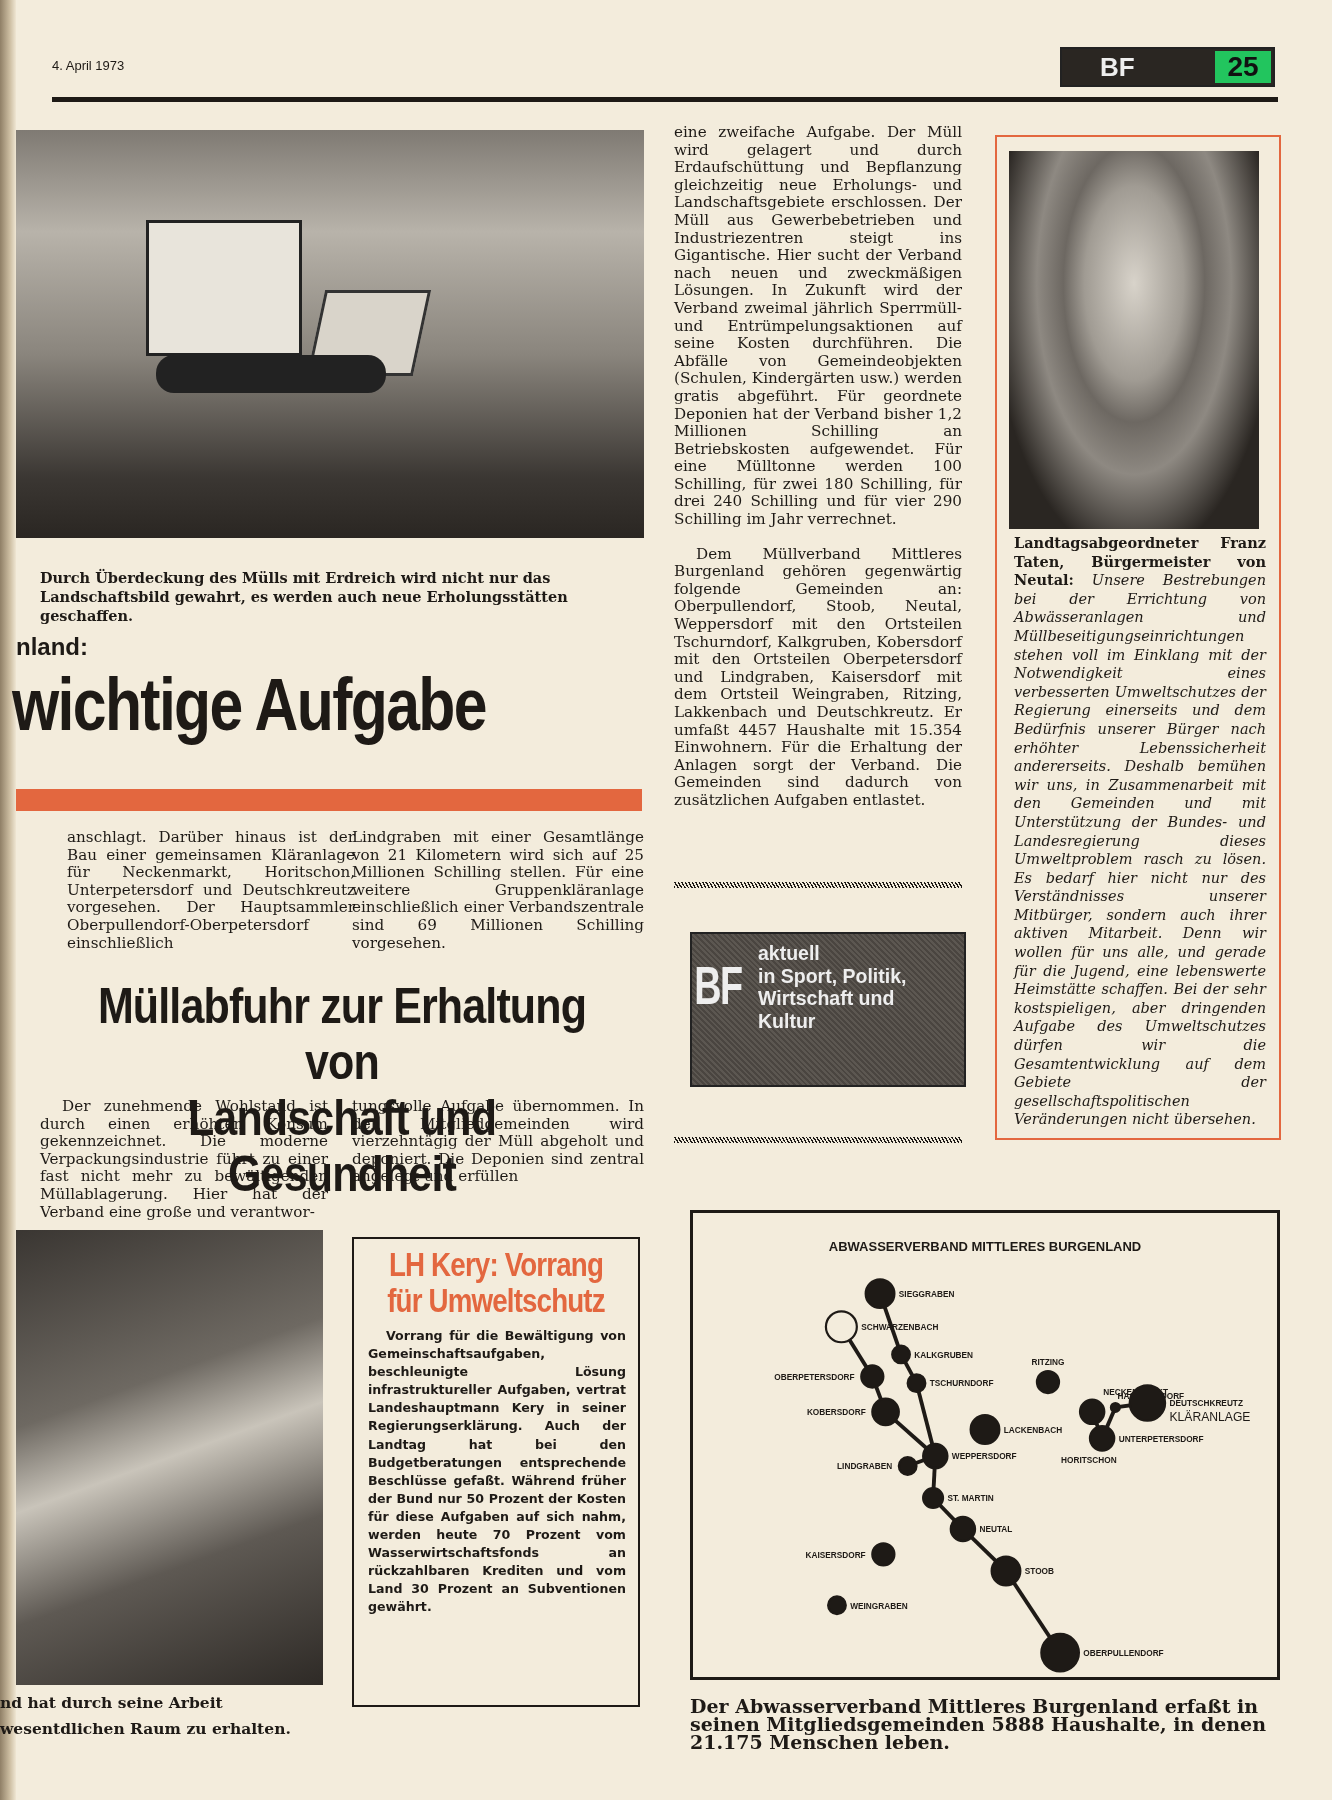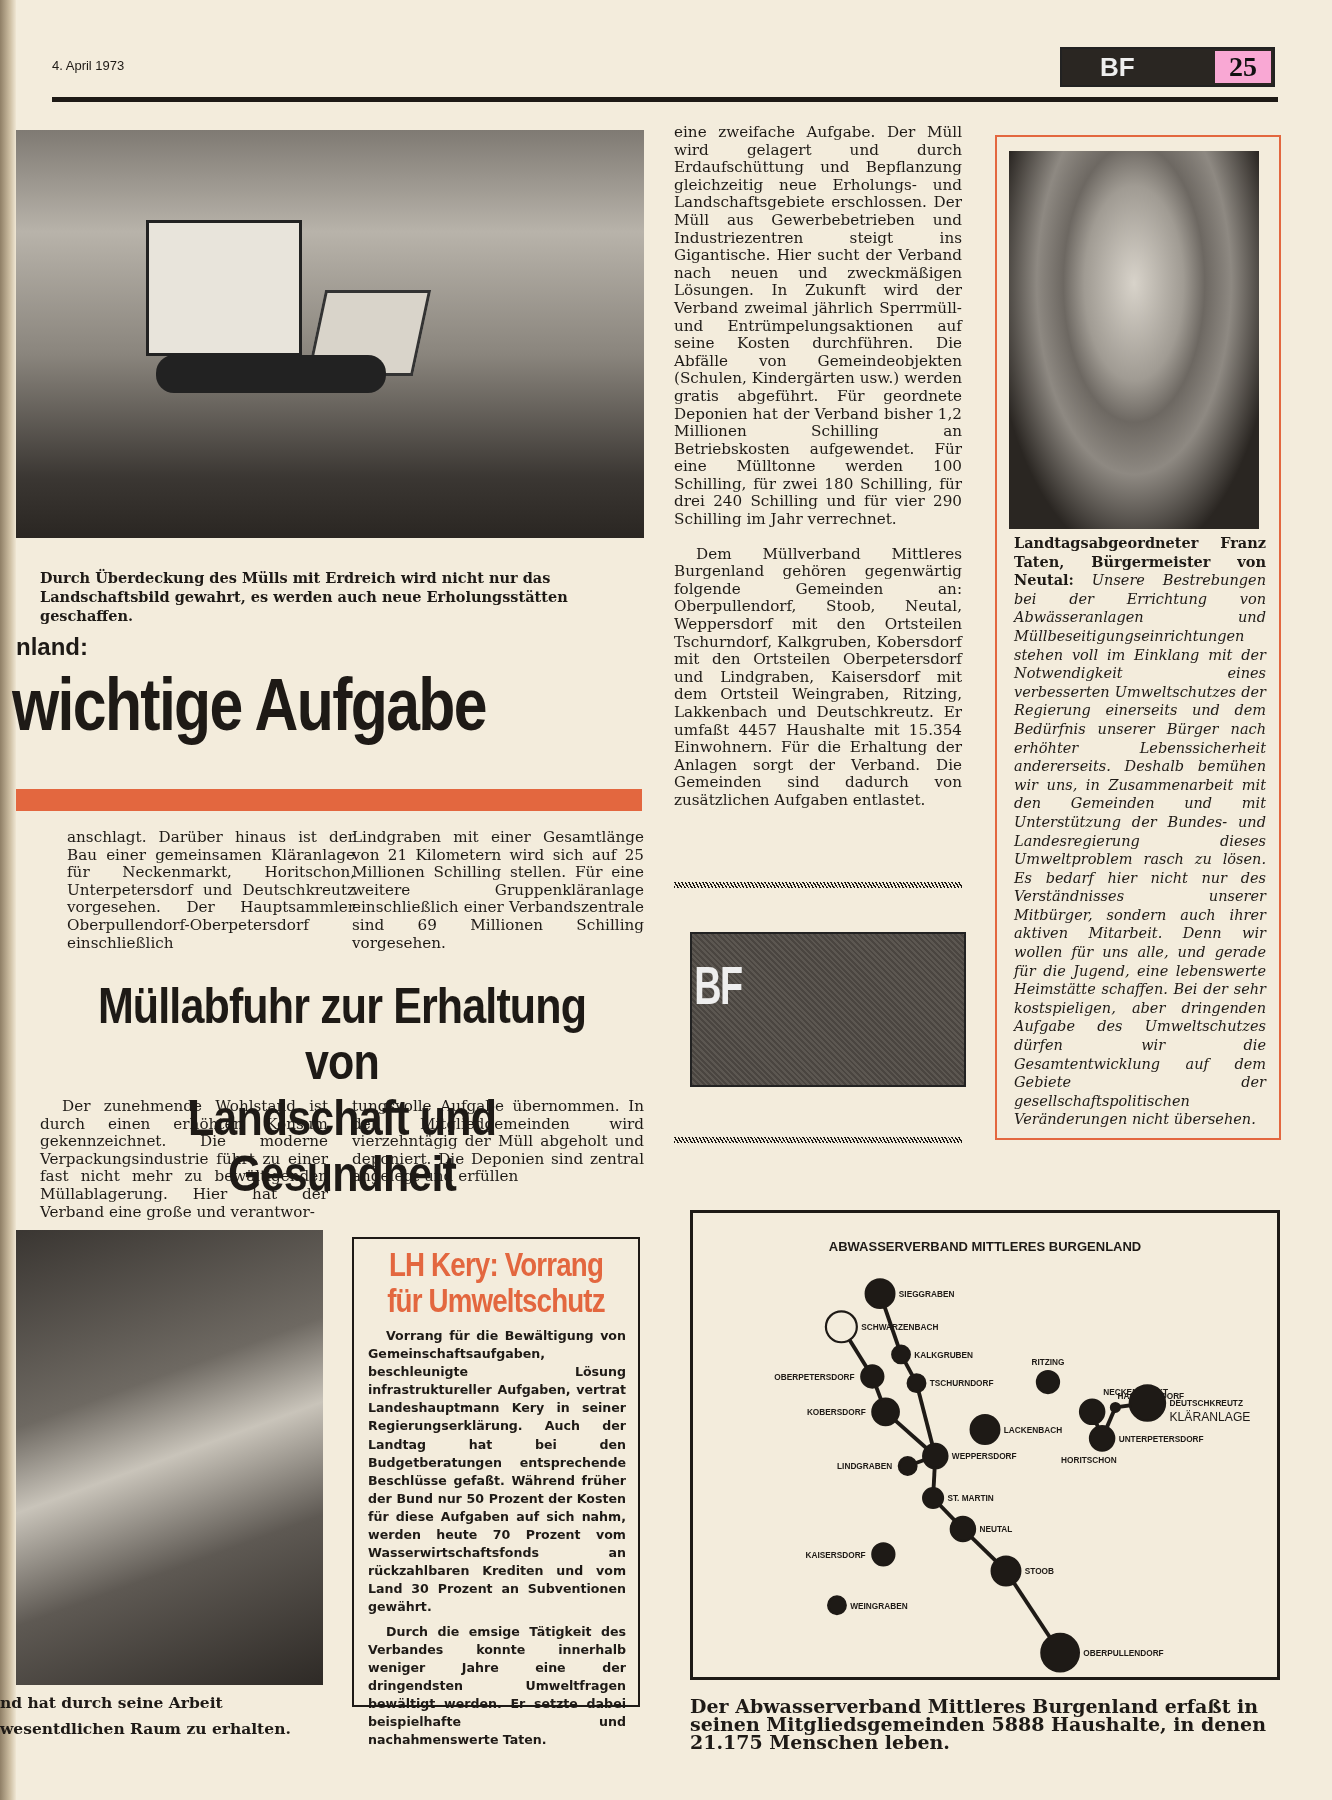--- a/index.html
+++ b/index.html
@@ -7,21 +7,21 @@
     width:1332px; height:1800px; position:relative; overflow:hidden;
     background:#f3ecdc;
     font-family:"DejaVu Serif", serif;
     color:#1e1a16;
   }
   .abs { position:absolute; }
   .binding { left:0; top:0; width:16px; height:1800px; background:linear-gradient(90deg,#8f7f66,#cbbca0 60%,#efe6d3); }
   .header-date { left:52px; top:58px; font-family:"Liberation Sans", sans-serif; font-size:13px; }
   .header-logo { left:1060px; top:47px; width:215px; height:40px; background:#2a2622; border:2px solid #222; box-sizing:border-box; }
   .header-logo .bf { position:absolute; left:38px; top:3px; color:#eee; font-family:"Liberation Sans", sans-serif; font-weight:bold; font-size:26px; }
-  .header-logo .pg { position:absolute; right:2px; top:2px; width:56px; height:32px; background:#f9a8d4; color:#111; font-family:Liberation Serif, serif; font-weight:bold; font-size:28px; text-align:center; line-height:32px; }
+  .header-logo .pg { position:absolute; right:2px; top:2px; width:56px; height:32px; background:#22c55e; color:#111; font-family:Liberation Sans, sans-serif; font-weight:bold; font-size:28px; text-align:center; line-height:32px; }
   .rule { left:52px; top:97px; width:1226px; height:5px; background:#1e1a16; }
   .photo-top { left:16px; top:130px; width:628px; height:408px;
     background:linear-gradient(180deg,#7f7a73 0%,#b8b3aa 25%,#8a857d 55%,#3b3733 85%,#2a2622 100%); }
   .bulldozer-body { left:130px; top:90px; width:150px; height:130px; background:#e8e4db; border:3px solid #222; }
   .bulldozer-track { left:140px; top:225px; width:230px; height:38px; background:#222; border-radius:18px; }
   .bulldozer-bucket { left:300px; top:160px; width:100px; height:80px; background:#d9d4ca; border:3px solid #333; transform:skewX(-12deg); }
 
   .caption-top { left:40px; top:568px; width:604px; font-weight:bold; font-size:14.5px; line-height:19px; }
   .kicker { left:16px; top:633px; font-family:"Liberation Sans", sans-serif; font-weight:bold; font-size:24px; }
   .headline { left:12px; top:662px; font-family:"Liberation Sans", sans-serif; font-weight:bold; font-size:74px; letter-spacing:-2px; transform:scaleX(0.82); transform-origin:left; }
@@ -115,32 +115,37 @@
 <div class="abs photo-bottom"></div>
 <div class="abs caption-bottom">nd hat durch seine Arbeit wesentdlichen Raum zu erhalten.</div>
 
 <div class="abs kery-box">
   <div class="abs kery-title">
     <div>LH Kery: Vorrang</div>
     <div>für Umweltschutz</div>
   </div>
   <div class="abs kery-body">
     <p class="ind">Vorrang für die Bewältigung von Gemeinschaftsaufgaben, beschleunigte Lösung infrastruktureller Aufgaben, vertrat Landeshauptmann Kery in seiner Regierungserklärung. Auch der Landtag hat bei den Budgetberatungen entsprechende Beschlüsse gefaßt. Während früher der Bund nur 50 Prozent der Kosten für diese Aufgaben auf sich nahm, werden heute 70 Prozent vom Wasserwirtschaftsfonds an rückzahlbaren Krediten und vom Land 30 Prozent an Subventionen gewährt.</p>
-    <p class="ind">Durch die emsige Tätigkeit des Verbandes konnte innerhalb weniger Jahre eine der dringendsten Umweltfragen bewältigt werden. Er setzte dabei beispielhafte und nachahmenswerte Taten.</p>
   </div>
 </div>
 
 <div class="abs col c5">
   <p>eine zweifache Aufgabe. Der Müll wird gelagert und durch Erdaufschüttung und Bepflanzung gleichzeitig neue Erholungs- und Landschaftsgebiete erschlossen. Der Müll aus Gewerbebetrieben und Industriezentren steigt ins Gigantische. Hier sucht der Verband nach neuen und zweckmäßigen Lösungen. In Zukunft wird der Verband zweimal jährlich Sperrmüll- und Entrümpelungsaktionen auf seine Kosten durchführen. Die Abfälle von Gemeindeobjekten (Schulen, Kindergärten usw.) werden gratis abgeführt. Für geordnete Deponien hat der Verband bisher 1,2 Millionen Schilling an Betriebskosten aufgewendet. Für eine Mülltonne werden 100 Schilling, für zwei 180 Schilling, für drei 240 Schilling und für vier 290 Schilling im Jahr verrechnet.</p>
   <p class="ind gap">Dem Müllverband Mittleres Burgenland gehören gegenwärtig folgende Gemeinden an: Oberpullendorf, Stoob, Neutal, Weppersdorf mit den Ortsteilen Tschurndorf, Kalkgruben, Kobersdorf mit den Ortsteilen Oberpetersdorf und Lindgraben, Kaisersdorf mit dem Ortsteil Weingraben, Ritzing, Lakkenbach und Deutschkreutz. Er umfaßt 4457 Haushalte mit 15.354 Einwohnern. Für die Erhaltung der Anlagen sorgt der Verband. Die Gemeinden sind dadurch von zusätzlichen Aufgaben entlastet.</p>
 </div>
 
 <div class="abs deco-line deco1"></div>
 <div class="abs bf-box">
   <span class="bfl">BF</span>
+  <div class="bft">
+    <div>aktuell</div>
+    <div>in Sport, Politik,</div>
+    <div>Wirtschaft und</div>
+    <div>Kultur</div>
+  </div>
 </div>
 <div class="abs deco-line deco2"></div>
 
 <div class="abs resch-box">
   <div class="abs resch-photo"></div>
   <div class="abs resch-text">
     <span class="lead">Landtagsabgeordneter Franz Taten, Bürgermeister von Neutal:</span>
     <span class="quote">Unsere Bestrebungen bei der Errichtung von Abwässeranlagen und Müllbeseitigungseinrichtungen stehen voll im Einklang mit der Notwendigkeit eines verbesserten Umweltschutzes der Regierung einerseits und dem Bedürfnis unserer Bürger nach erhöhter Lebenssicherheit andererseits. Deshalb bemühen wir uns, in Zusammenarbeit mit den Gemeinden und mit Unterstützung der Bundes- und Landesregierung dieses Umweltproblem rasch zu lösen. Es bedarf hier nicht nur des Verständnisses unserer Mitbürger, sondern auch ihrer aktiven Mitarbeit. Denn wir wollen für uns alle, und gerade für die Jugend, eine lebenswerte Heimstätte schaffen. Bei der sehr kostspieligen, aber dringenden Aufgabe des Umweltschutzes dürfen wir die Gesamtentwicklung auf dem Gebiete der gesellschaftspolitischen Veränderungen nicht übersehen.</span>
   </div>
 </div>

